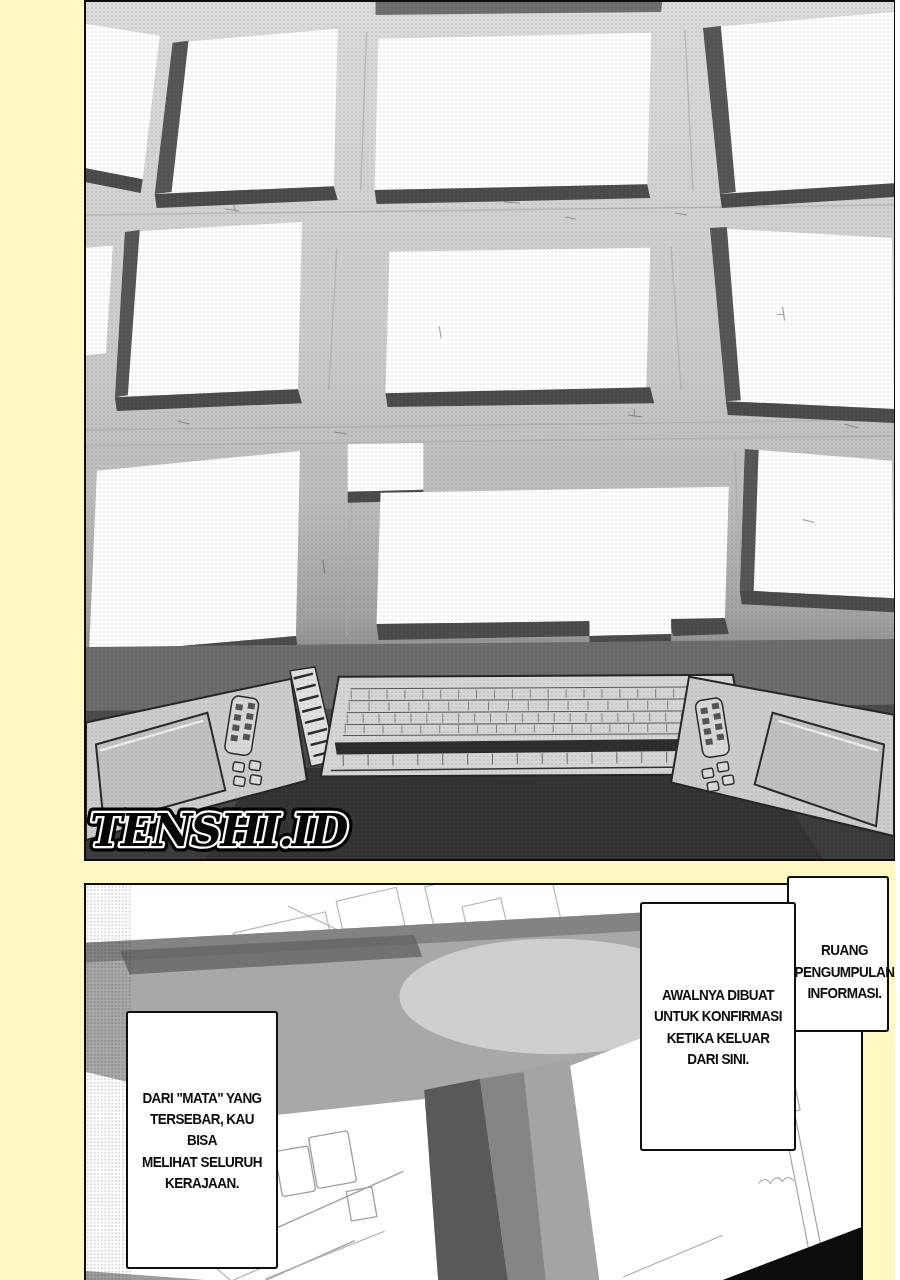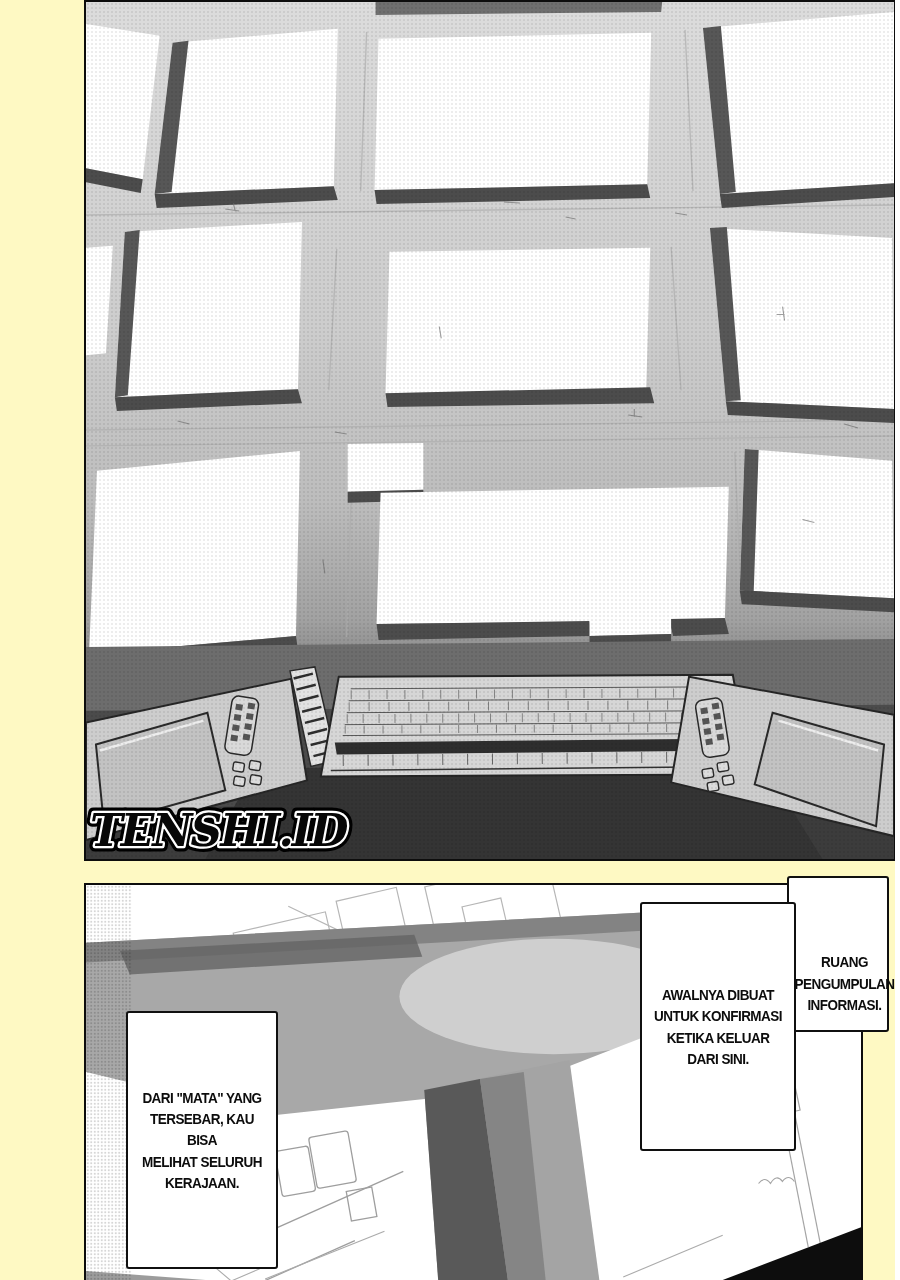--- a/index.html
+++ b/index.html
@@ -29,21 +29,21 @@
   #panel2 svg{position:absolute;left:0;top:0;width:100%;height:100%;}
   #p2dots-left{left:0;top:0;width:46px;height:100%;
                background-image:radial-gradient(circle,rgba(0,0,0,0.16) 1px,rgba(0,0,0,0) 1.4px);
                background-size:3.5px 3.5px;}
 
   
   .caption{position:absolute;z-index:20;background:#ffffff;border:2.5px solid #101010;border-radius:3px;
            box-sizing:border-box;text-align:center;color:#0c0c0c;
            font-weight:bold;font-size:15px;line-height:1.42;letter-spacing:-0.6px;white-space:pre-line;}
   .caption .ctext{display:inline-block;transform:scaleX(0.9);transform-origin:50% 50%;}
-  #cap-ruang{left:787px;top:876px;width:102px;height:156px;padding-top:52px;}
+  #cap-ruang{left:787px;top:876px;width:102px;height:156px;padding-top:40px;}
   #cap-awalnya{left:640px;top:902px;width:156px;height:249px;display:flex;align-items:center;justify-content:center;padding:0 4px;}
   #cap-dari{left:126px;top:1011px;width:152px;height:258px;display:flex;align-items:center;justify-content:center;padding:0 2px;}
 </style>
 </head>
 <body>
 
 <div id="page">
 
   <div id="panel1">
     <svg viewBox="0 0 812 861" preserveAspectRatio="none">

